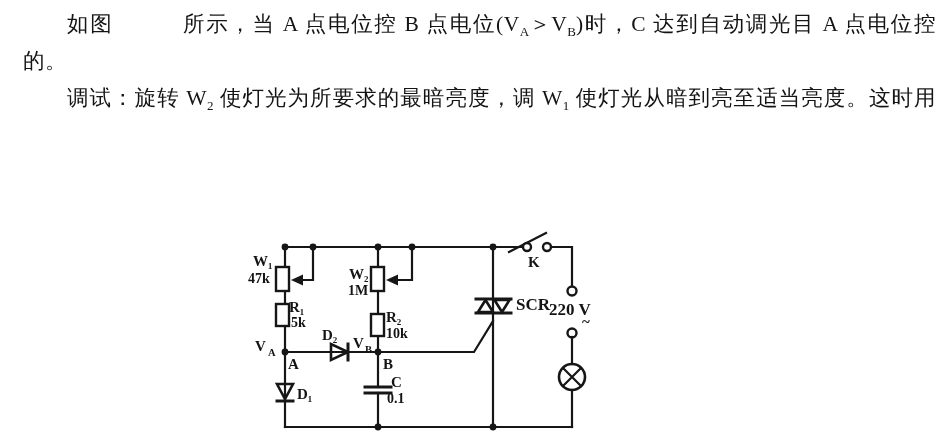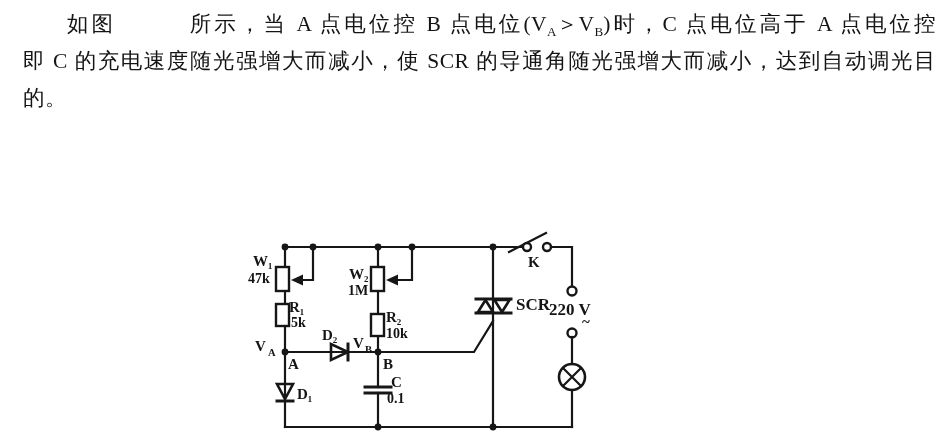--- a/index.html
+++ b/index.html
@@ -27,23 +27,23 @@
   .lbl{font-family:"Liberation Serif","DejaVu Serif",serif;font-weight:bold;
        font-size:15px;fill:#141414;}
   .lbl.small{font-size:10.5px;}
   .lbl.val{font-size:14px;}
   .lbl.big{font-size:17px;}
 </style>
 </head>
 <body>
 
 <div class="textblock">
-    <div class="line indent fill"><span>如图　　　所示，当 A 点电位控 B 点电位(V</span><sub>A</sub><span>＞V</span><sub>B</sub><span>)时，C 点电位高于 A 点电位控</span></div>
-    <div class="line fill"><span>即 C 的充电速度随光强增大而减小，使 SCR 的导通角随光强增大而减小，达到自动调光目</span></div>
+    <div class="line indent fill"><span>如图　　　所示，当 A 点电位控 B 点电位(V</span><sub>A</sub><span>＞V</span><sub>B</sub><span>)时，C 达到自动调光目 A 点电位控</span></div>
     <div class="line"><span>的。</span></div>
+    <div class="line indent fill"><span>调试：旋转 W</span><sub>2</sub><span> 使灯光为所要求的最暗亮度，调 W</span><sub>1</sub><span> 使灯光从暗到亮至适当亮度。这时用</span></div>
   </div>
 
 <svg class="circuit" width="939" height="445" viewBox="0 0 939 445" xmlns="http://www.w3.org/2000/svg">
 
   <g>
     <path class="w" d="M285,247 H523"></path>
   </g>
   <g>
     <path class="w" d="M285,427 H572"></path>
   </g>

